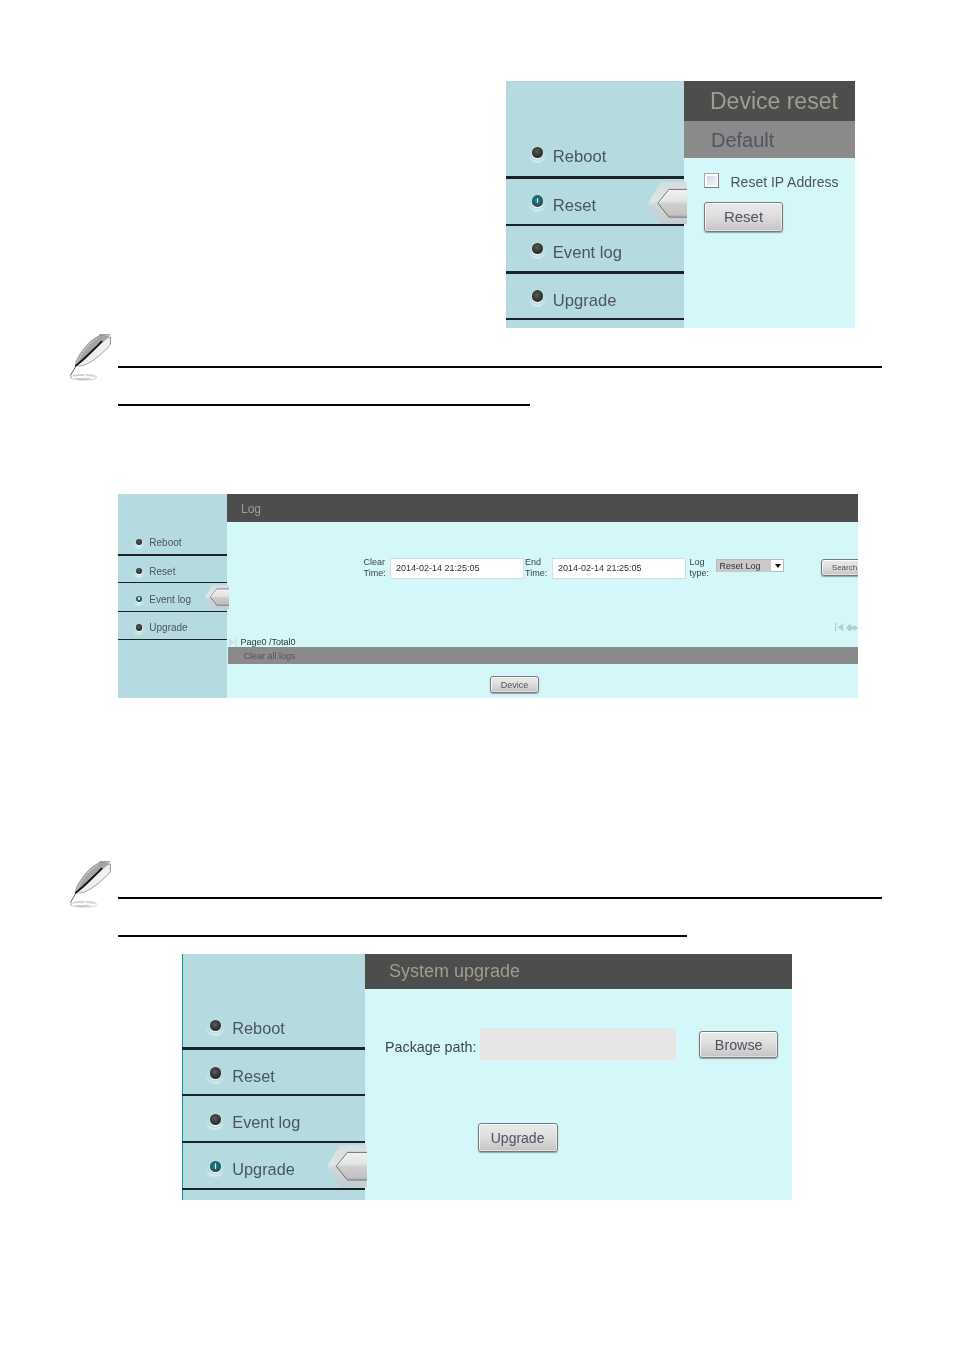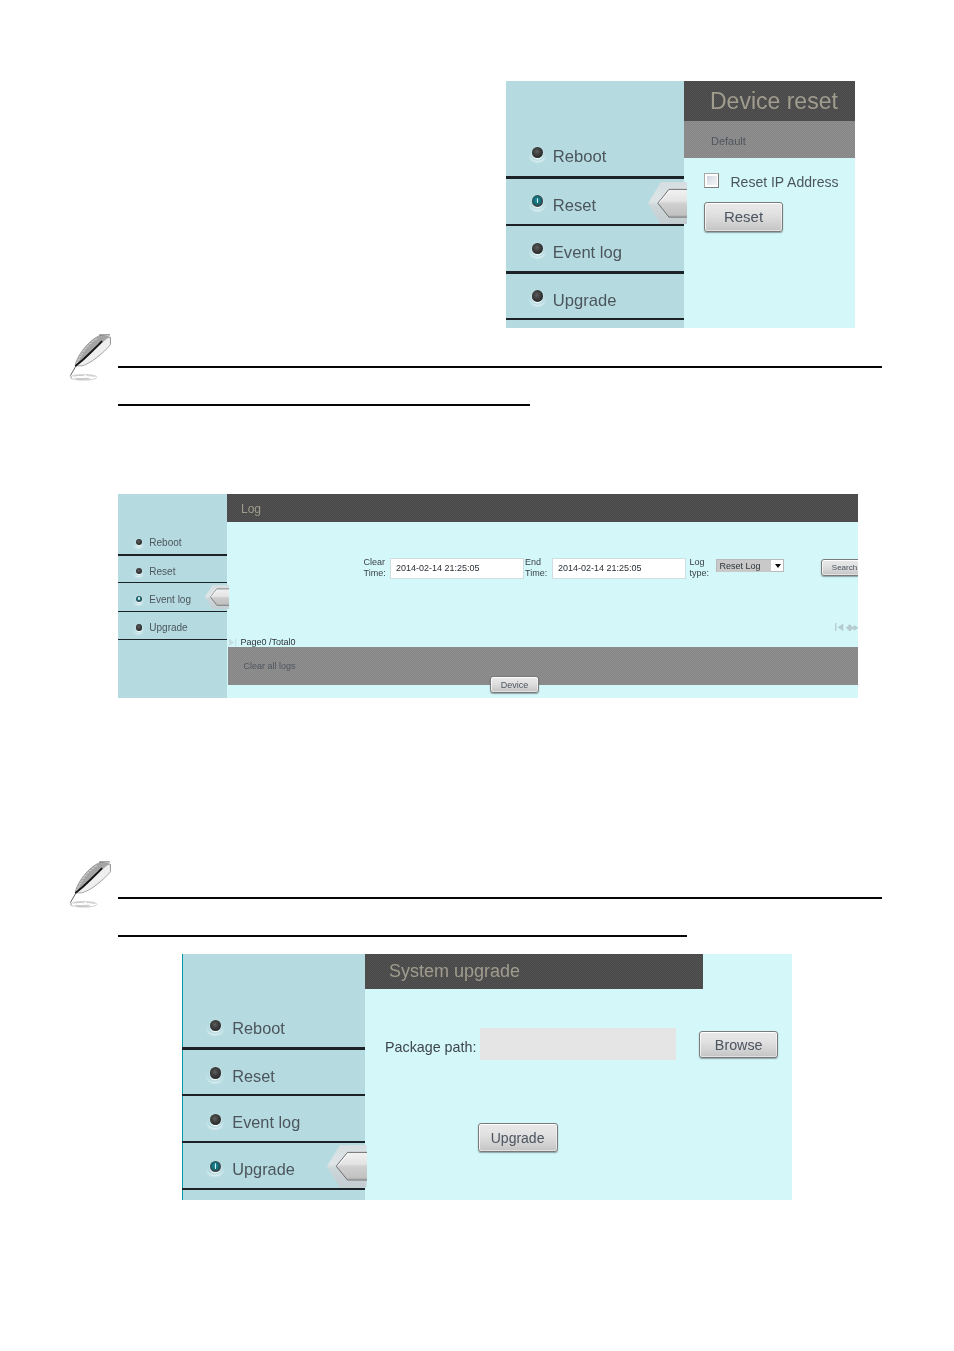--- a/index.html
+++ b/index.html
@@ -108,21 +108,21 @@
     <polygon points="0,21.2 13,0 39.4,0 39.4,42.5 13,42.5" fill="url(#hexOut)"></polygon>
     <polygon points="9.8,21.2 21,7.4 40.4,7.4 40.4,35.1 21,35.1" fill="url(#hexIn)" stroke="#5c5c5c" stroke-width="0.85" stroke-linejoin="round"></polygon>
     <path d="M21.8,8.5 L11,21.2" stroke="#fdfdfd" stroke-width="0.9" fill="none" opacity="0.95"></path>
     <path d="M21.8,34.1 L40.4,34.1" stroke="#a3a3a3" stroke-width="0.8" fill="none"></path>
   </svg>
 
   <div class="abs ui-titlebar" style="left:178px;top:0;width:171px;height:40px;">
     <span style="margin-left:26px;font-size:23px;">Device reset</span>
   </div>
   <div class="abs ui-subbar" style="left:178px;top:40px;width:171px;height:36.5px;">
-    <span style="margin-left:27px;margin-top:3px;font-size:11px;">Default</span>
+    <span style="margin-left:27px;margin-top:3px;font-size:20px;">Default</span>
   </div>
 
   <div class="abs" style="left:198.2px;top:92px;width:15.3px;height:15.3px;background:#fefefe;border:1.1px solid #a8a8a8;border-right-color:#7d7d7d;border-bottom-color:#7d7d7d;padding:1.9px;">
     <div style="width:100%;height:100%;background:linear-gradient(135deg,#ccd3df 0%,#e2e6ed 42%,#f3f4f5 100%);box-sizing:border-box;"></div>
   </div>
   <span class="abs" style="left:224.5px;top:92.5px;font-size:14px;color:#4c555b;white-space:nowrap;">Reset IP Address</span>
 
   <div class="abs btn3d" style="left:198px;top:120.5px;width:79px;height:30px;font-size:15px;">
     <span>Reset</span>
   </div>
@@ -251,21 +251,21 @@
   </svg>
   <span class="abs" style="left:122.5px;top:142.5px;font-size:9px;color:#2d3438;">Page0 /Total0</span>
   <svg class="abs" style="left:716.5px;top:128.7px;width:9px;height:8.5px;" viewBox="0 0 9 8.5">
     <rect x="0" y="0" width="1.3" height="8.5" fill="#b7ccd1"></rect>
       <polygon points="8.3,0.4 2.6,4.3 8.3,8.2" fill="#b7ccd1"></polygon>
   </svg>
   <svg class="abs" style="left:727.8px;top:129.6px;width:12.5px;height:7.6px;" viewBox="0 0 12.5 7.6">
     <polygon points="0,3.8 3.7,0 6.6,2.9 8.5,1.2 12.5,3.8 8.5,6.4 6.6,4.7 3.7,7.6" fill="#b7ccd1"></polygon>
   </svg>
 
-  <div class="abs ui-subbar" style="left:110px;top:153px;width:630px;height:38px;">
+  <div class="abs ui-subbar" style="left:110px;top:153px;width:630px;height:17px;">
     <span style="margin-left:15.5px;font-size:9px;">Clear all logs</span>
   </div>
   <div class="abs btn3d" style="left:372px;top:182px;width:49px;height:17px;font-size:9px;">
     <span>Device</span>
   </div>
 </div>
 
 <div class="abs" style="left:0;top:0;width:954px;height:0;">
   <svg class="abs quill" style="left:69px;top:861px;width:44px;height:48px;" viewBox="0 0 44 48">
     <g>
@@ -343,21 +343,21 @@
         <stop offset="0.52" stop-color="#cfcfcf"></stop>
           <stop offset="1" stop-color="#bfbfbf"></stop>
       </linearGradient>
     </defs>
     <polygon points="0,21.2 13,0 39.6,0 39.6,42.4 13,42.4" fill="url(#hexOut2)"></polygon>
     <polygon points="9.2,21.2 20.5,7.4 40.6,7.4 40.6,35.0 20.5,35.0" fill="url(#hexIn2)" stroke="#5c5c5c" stroke-width="0.85" stroke-linejoin="round"></polygon>
     <path d="M21.3,8.5 L10.4,21.2" stroke="#fdfdfd" stroke-width="0.9" fill="none" opacity="0.95"></path>
     <path d="M21.3,34.0 L40.6,34.0" stroke="#a3a3a3" stroke-width="0.8" fill="none"></path>
   </svg>
 
-  <div class="abs ui-titlebar" style="left:183px;top:0;width:338px;height:35px;">
+  <div class="abs ui-titlebar" style="left:183px;top:0;width:427px;height:35px;">
     <span style="margin-left:24px;font-size:18px;">System upgrade</span>
   </div>
 
   <span class="abs" style="left:203px;top:85px;font-size:14.3px;color:#3e464c;white-space:nowrap;">Package path:</span>
   <div class="abs" style="left:297.5px;top:74px;width:196px;height:32px;background:#e5e5e5;">
     <span class="abs" style="left:6px;top:9px;font-size:13px;color:#333;"></span>
   </div>
   <div class="abs btn3d" style="left:517.4px;top:76.8px;width:78.6px;height:27.7px;font-size:14.3px;">
     <span>Browse</span>
   </div>

